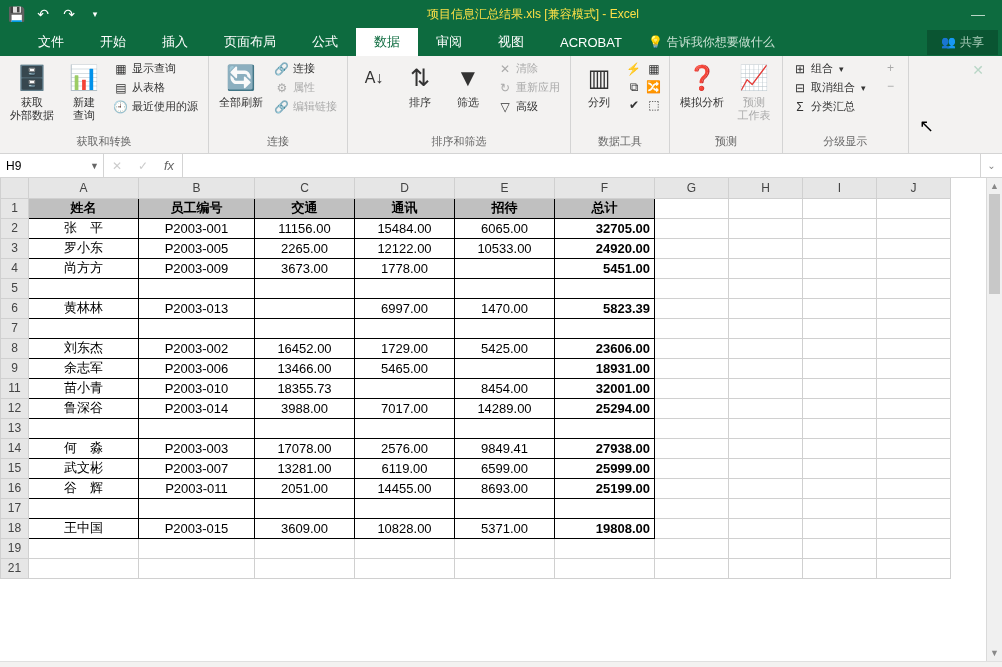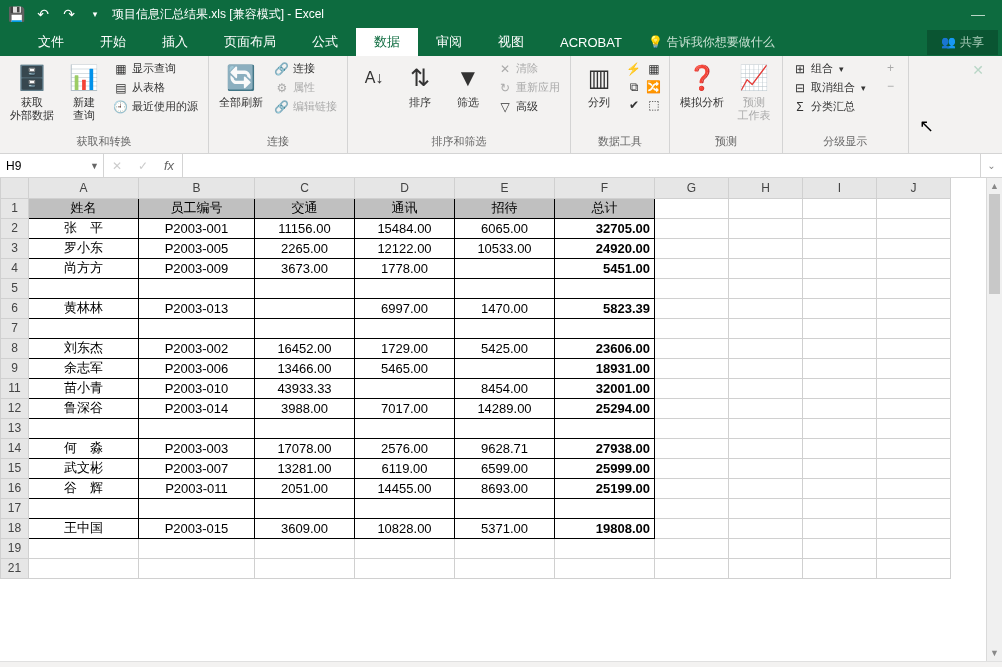--- a/index.html
+++ b/index.html
@@ -2,21 +2,21 @@
 <html><head>
 <meta charset="utf-8">
 <style>
   * { box-sizing: border-box; margin: 0; padding: 0; }
   body { font-family: "Microsoft YaHei", "Segoe UI", sans-serif; font-size: 12px; background: #fff; width: 1002px; height: 667px; overflow: hidden; position: relative; }
   
   
   .titlebar { background: #0d6b3f; height: 28px; display: flex; align-items: center; color: #fff; font-size: 12px; }
   .qat { display: flex; align-items: center; gap: 4px; padding: 0 6px; }
   .qat-btn { width: 22px; height: 22px; display: flex; align-items: center; justify-content: center; color: #fff; font-size: 14px; cursor: pointer; }
-  .titlebar-title { flex: 1; text-align: left; color: #ffffff; font-size: 12px; }
+  .titlebar-title { flex: 1; text-align: center; color: #fde047; font-size: 12px; }
   .titlebar-right { display: flex; align-items: center; gap: 0; flex-direction: column; }
   .titlebar-right .win-btn { width: 44px; height: 28px; display: flex; align-items: center; justify-content: center; color: #b8d6c6; font-size: 14px; cursor: pointer; }
   
   
   .tabstrip { background: #0d6b3f; height: 28px; display: flex; align-items: stretch; padding-left: 20px; }
   .tab { padding: 0 18px; display: flex; align-items: center; color: #fff; font-size: 13px; cursor: pointer; }
   .tab.active { background: #fff; color: #0d6b3f; }
   .tab.file { }
   .tell-me { display: flex; align-items: center; color: #c8e0d2; margin-left: 8px; font-size: 12px; gap: 4px; }
   .tabstrip-right { margin-left: auto; display: flex; align-items: center; }
@@ -45,21 +45,21 @@
   .fbar-expand { width: 22px; display: flex; align-items: center; justify-content: center; color: #888; border-left: 1px solid #d4d4d4; cursor: pointer; font-size: 10px; }
   
   
   .gridwrap { position: relative; overflow: hidden; height: calc(100% - 28px - 28px - 98px - 24px - 6px); }
   .grid { border-collapse: collapse; table-layout: fixed; font-size: 13px; }
   .grid th, .grid td { border: 1px solid #d0d0d0; height: 20px; overflow: hidden; white-space: nowrap; }
   .grid thead th { background: #e6e6e6; font-weight: normal; text-align: center; font-size: 12px; color: #444; border-top: none; }
   .grid .rowhdr { background: #e6e6e6; text-align: center; font-size: 12px; color: #444; width: 28px; }
   .grid .corner { background: #e6e6e6; width: 28px; }
   .grid td { padding: 0 4px; }
-  .header-cell { background: #c0c0c0; font-weight: normal; text-align: center; border: 1px solid #000 !important; }
+  .header-cell { background: #c0c0c0; font-weight: bold; text-align: center; border: 1px solid #000 !important; }
   .data-cell { border: 1px solid #000 !important; }
   .num { text-align: center; }
   .ctr { text-align: center; }
   .boldnum { font-weight: bold; text-align: right; }
   
   .col-A { width: 110px; }
   .col-B { width: 116px; }
   .col-C { width: 100px; }
   .col-D { width: 100px; }
   .col-E { width: 100px; }
@@ -448,21 +448,21 @@
           <td class="data-cell boldnum">18931.00</td>
           <td></td>
           <td></td>
           <td></td>
           <td></td>
         </tr>
         <tr>
           <td class="rowhdr">11</td>
           <td class="data-cell ctr">苗小青</td>
           <td class="data-cell ctr">P2003-010</td>
-          <td class="data-cell num">43933.33</td>
+          <td class="data-cell num">18355.73</td>
           <td class="data-cell num"></td>
           <td class="data-cell num">8454.00</td>
           <td class="data-cell boldnum">32001.00</td>
           <td></td>
           <td></td>
           <td></td>
           <td></td>
         </tr>
         <tr>
           <td class="rowhdr">12</td>
@@ -489,21 +489,21 @@
           <td></td>
           <td></td>
           <td></td>
         </tr>
         <tr>
           <td class="rowhdr">14</td>
           <td class="data-cell ctr">何　淼</td>
           <td class="data-cell ctr">P2003-003</td>
           <td class="data-cell num">17078.00</td>
           <td class="data-cell num">2576.00</td>
-          <td class="data-cell num">9628.71</td>
+          <td class="data-cell num">9849.41</td>
           <td class="data-cell boldnum">27938.00</td>
           <td></td>
           <td></td>
           <td></td>
           <td></td>
         </tr>
         <tr>
           <td class="rowhdr">15</td>
           <td class="data-cell ctr">武文彬</td>
           <td class="data-cell ctr">P2003-007</td>

